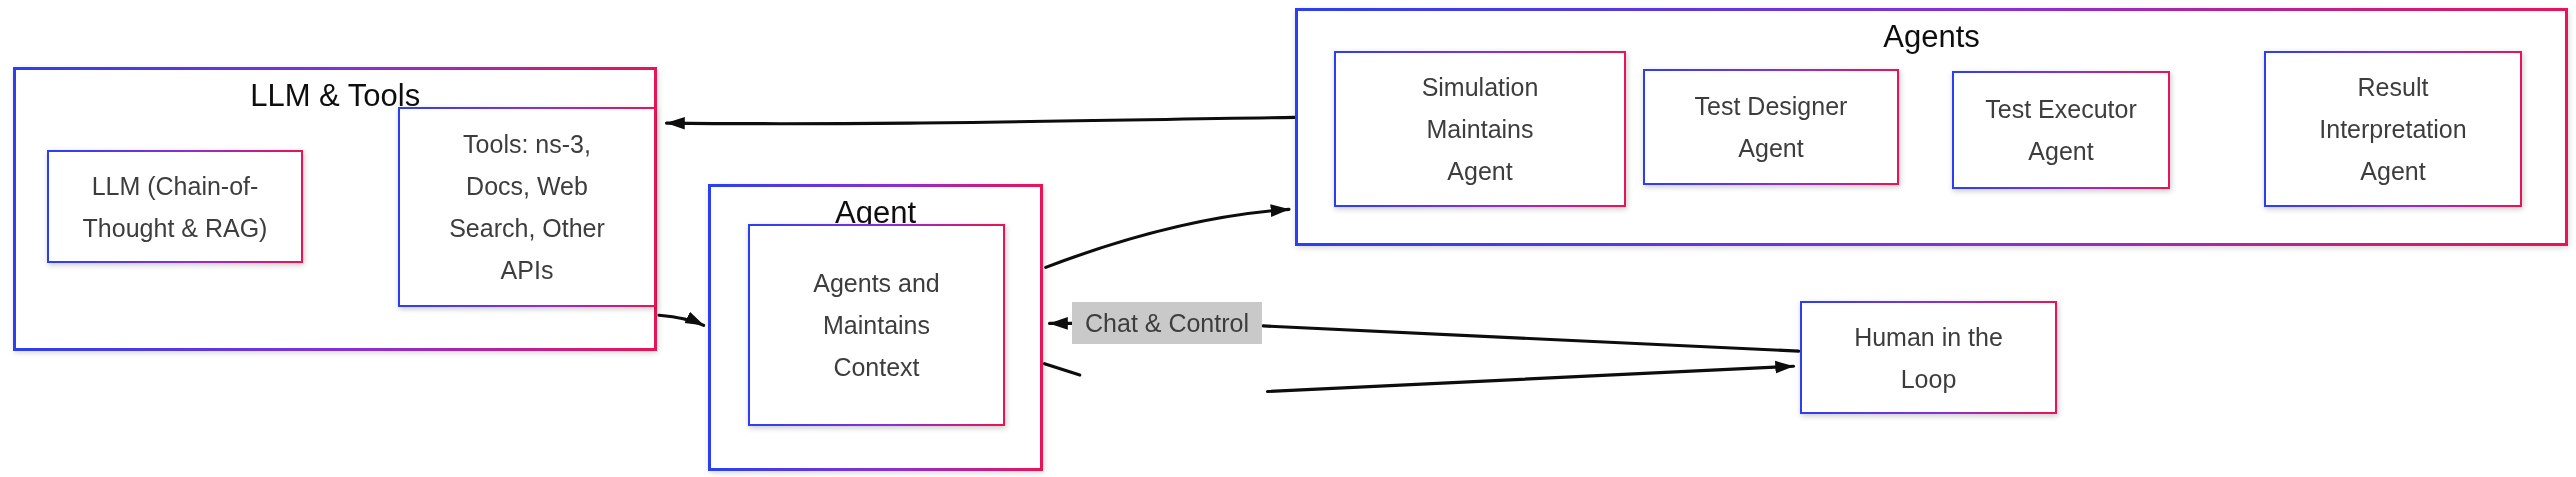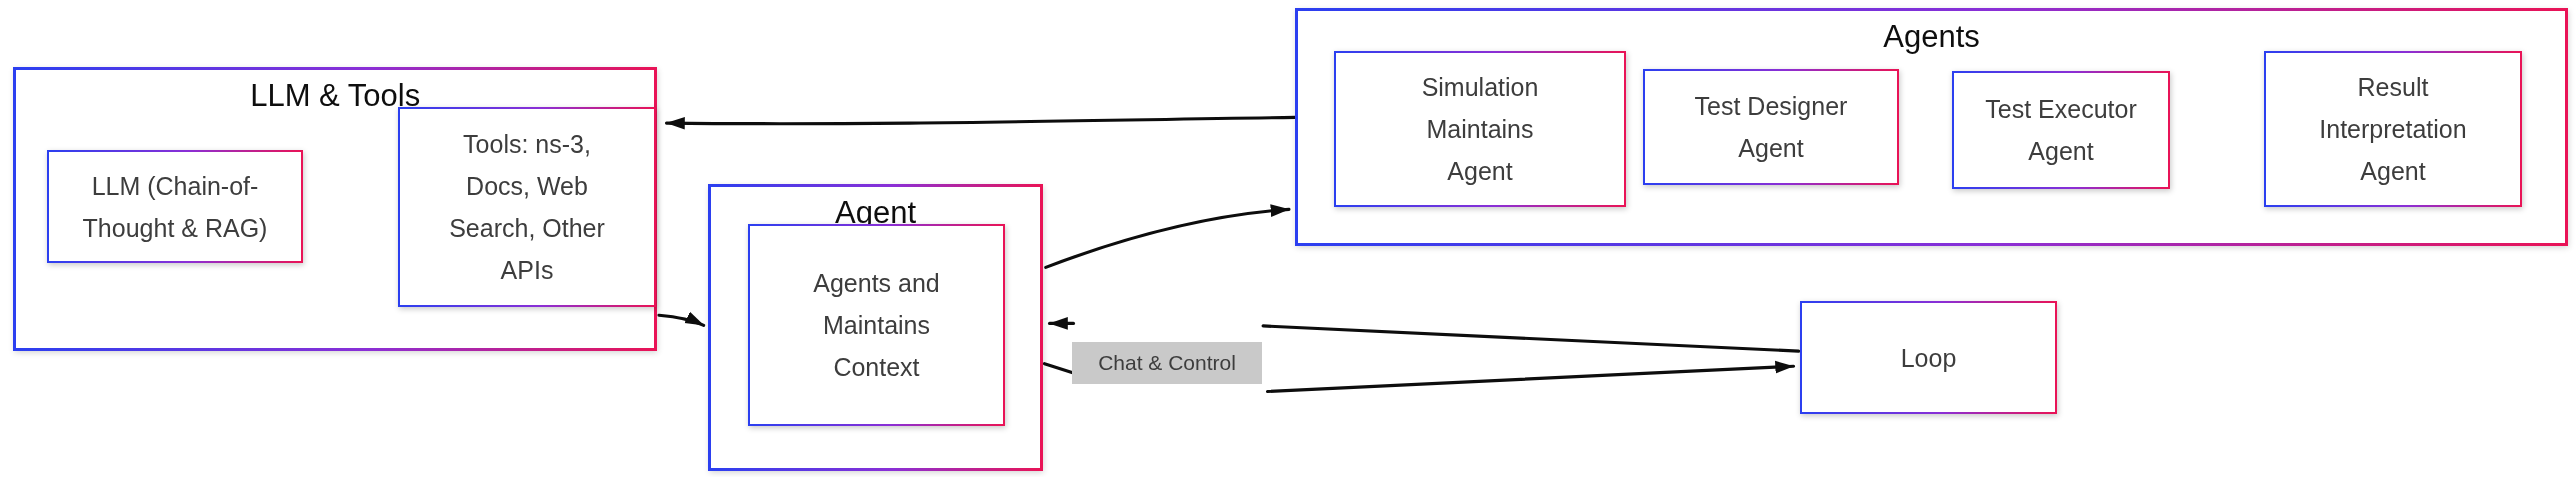--- a/index.html
+++ b/index.html
@@ -57,26 +57,25 @@
     font-size: 25px;
     line-height: 42px;
     color: var(--node-text, #3d3d3d);
     z-index: 3;
   }
 
   .tag {
     position: absolute;
     background: var(--label-bg, #c9c9c9);
     color: var(--node-text, #3d3d3d);
-    font-size: 21px;
+    font-size: 25px;
     display: flex;
     align-items: center;
     justify-content: center;
     z-index: 4;
-    margin-top: 40px;
   }
 
   
   #group-llm-tools { left: 13.2px;   top: 67px; width: 644px; height: 284px; }
   #group-agent     { left: 708px; top: 184px; width: 335px;  height: 287px; }
   #group-agents    { left: 1295px; top: 8.2px;  width: 1273px; height: 238px; }
 
   #node-llm          { left: 47px;   top: 150px; width: 256px; height: 113px; }
   #node-tools        { left: 358px;  top: 107px; width: 258px; height: 200px; margin-left: 40px; }
   #node-coordinates  { left: 748px; top: 224px; width: 257px; height: 202px; }
@@ -148,19 +147,20 @@
     <div>Test Executor</div>
     <div>Agent</div>
   </div>
   <div class="node" id="node-result">
     <div>Result</div>
     <div>Interpretation</div>
     <div>Agent</div>
   </div>
 
   <div class="node" id="node-human">
+    <div>Human in the</div>
     <div>Loop</div>
   </div>
 
   <div class="tag" id="tag-chat">Chat &amp; Control</div>
 
 </div>
 
 
 </body></html>

